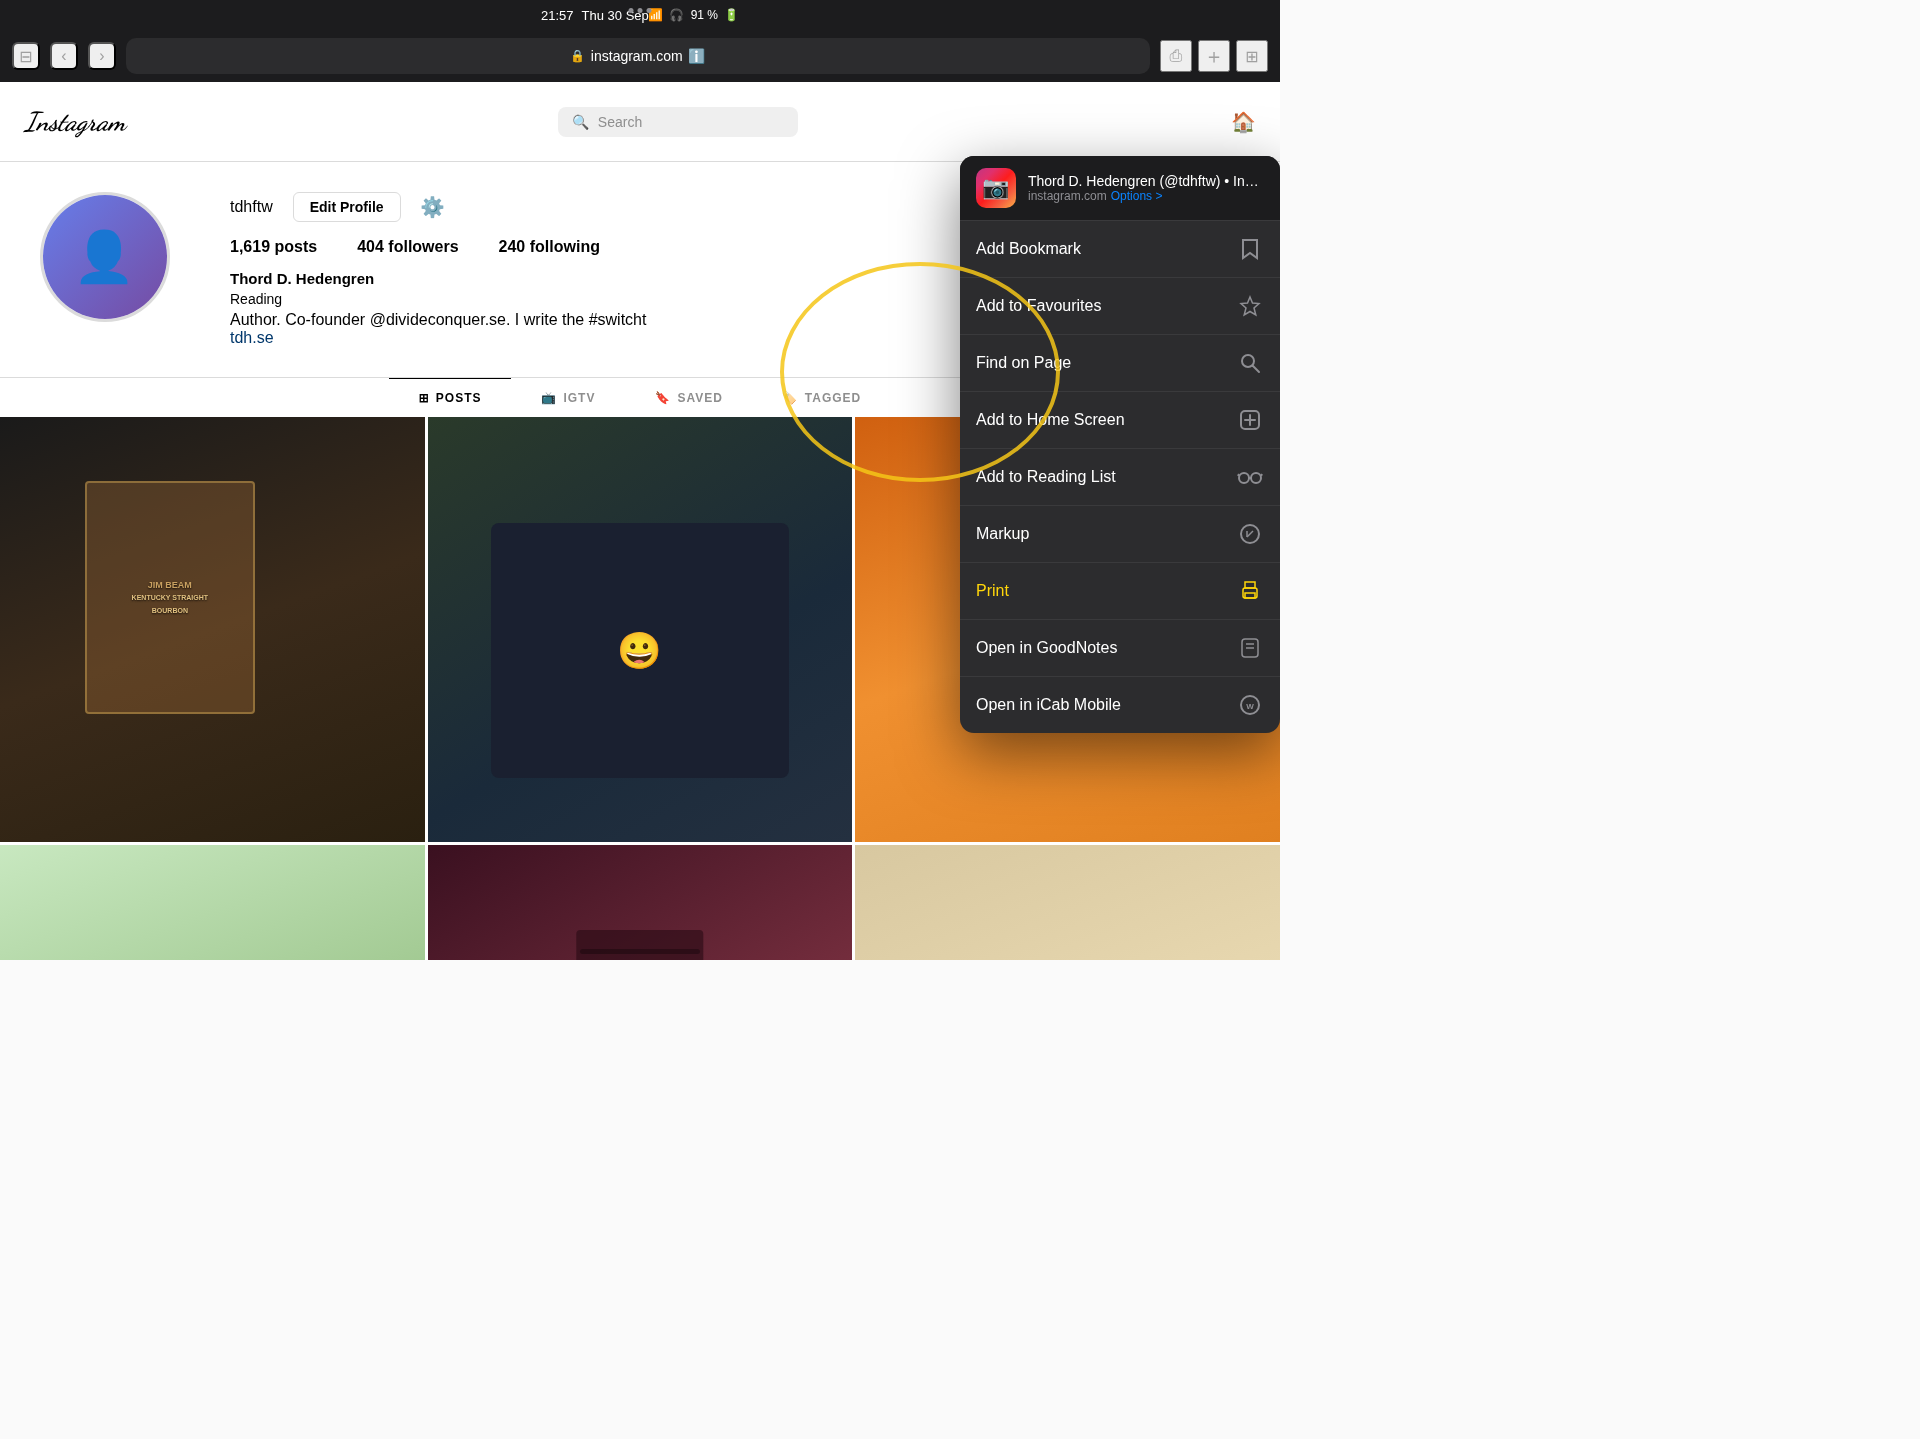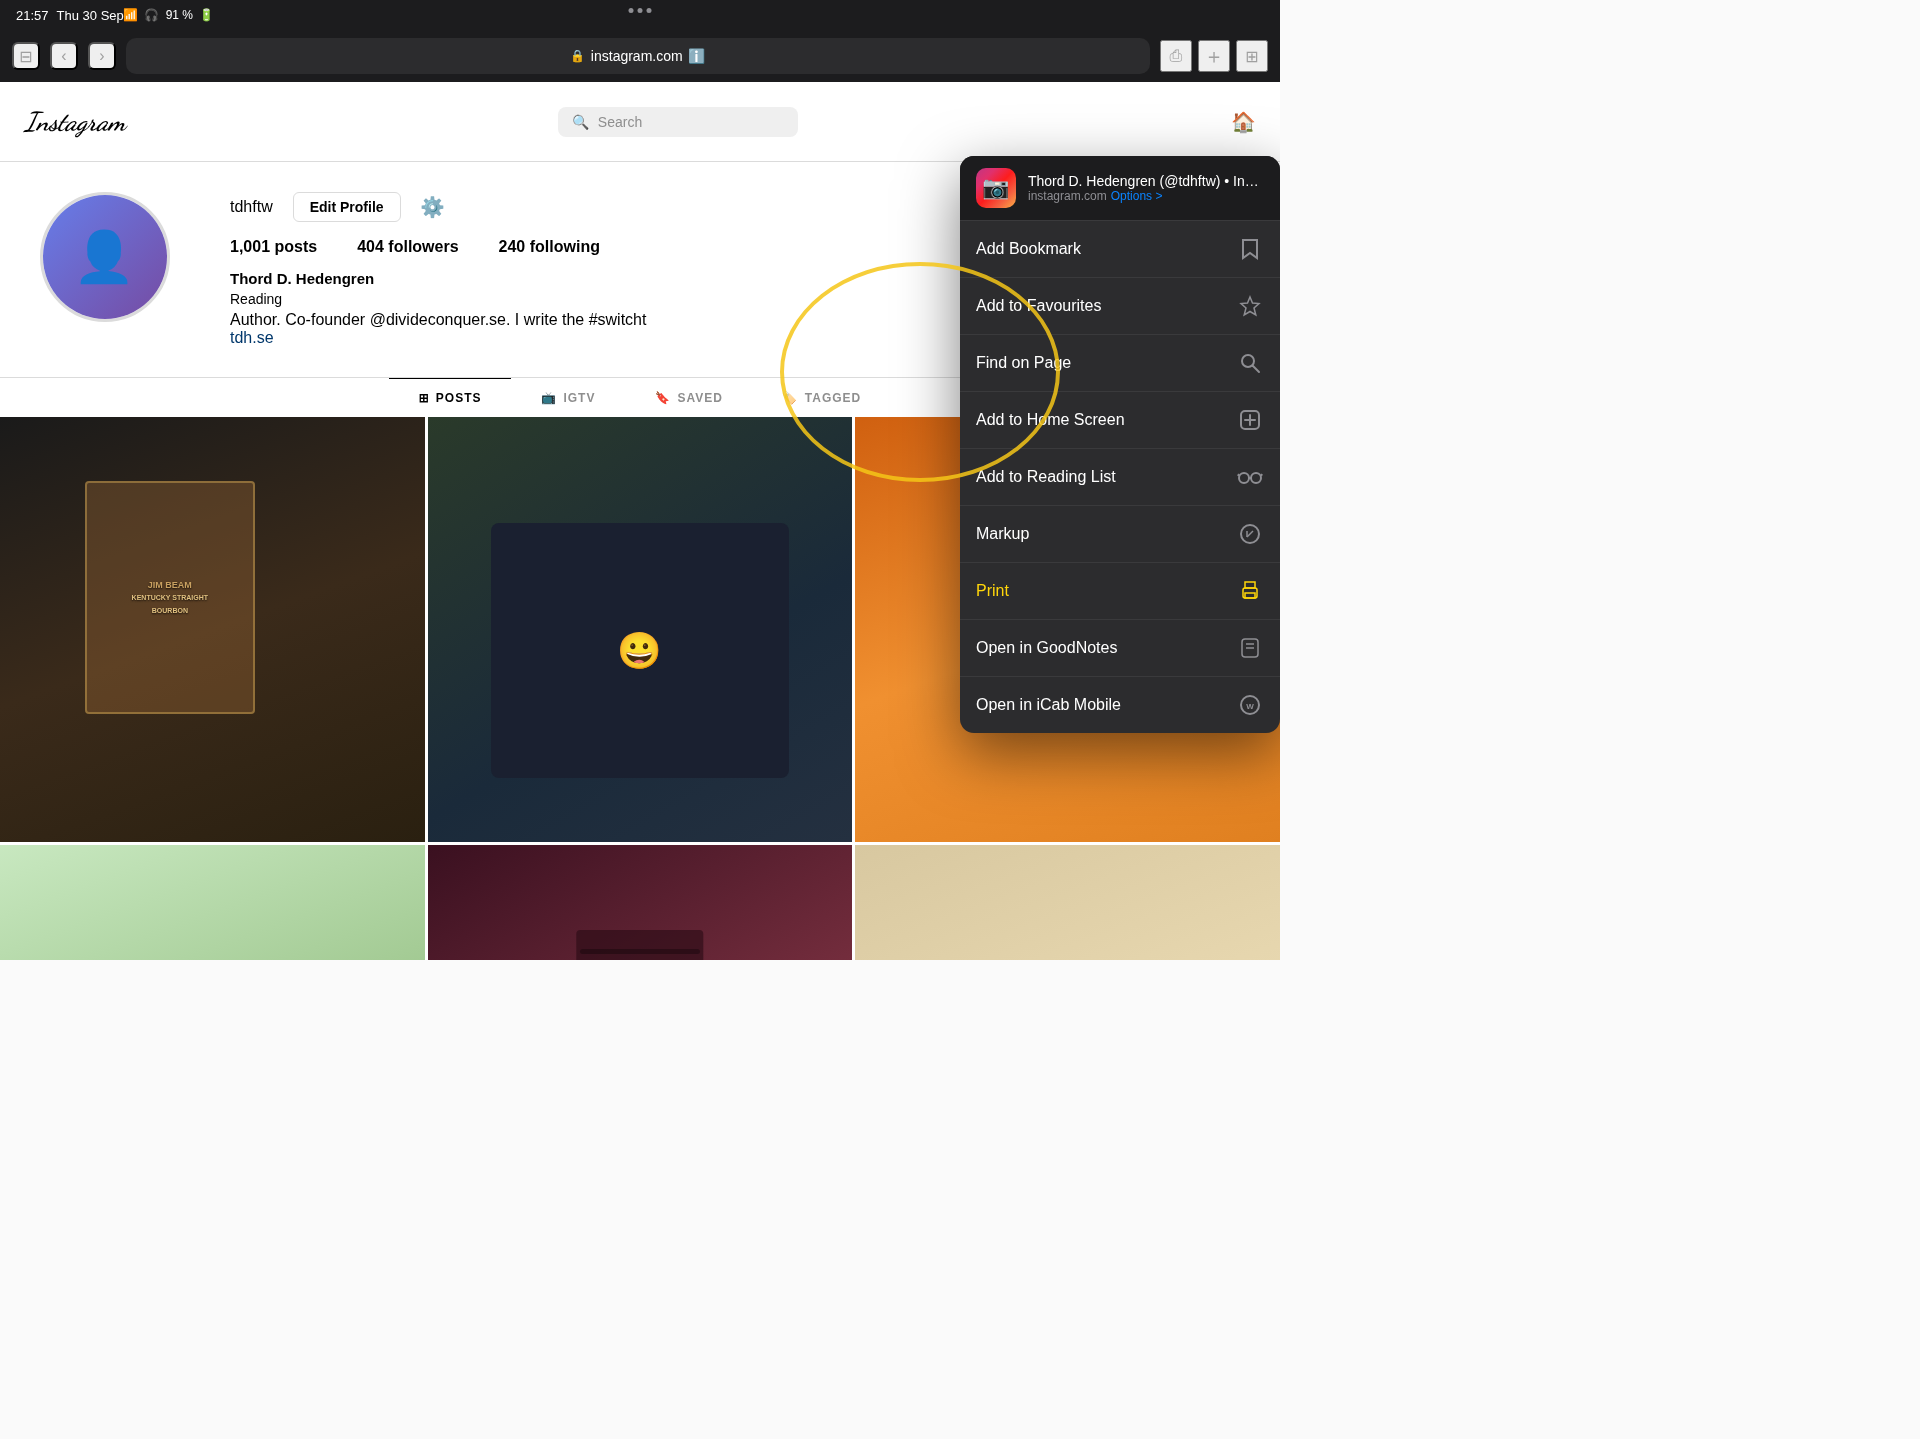--- a/index.html
+++ b/index.html
@@ -4,21 +4,21 @@
   <style>
     * { box-sizing: border-box; margin: 0; padding: 0; }
     body { width: 1280px; height: 960px; overflow: hidden; font-family: -apple-system, BlinkMacSystemFont, 'Helvetica Neue', sans-serif; background: #fafafa; position: relative; }
 
     
     .status-bar {
       background: #1c1c1e;
       color: #fff;
       display: flex;
       align-items: center;
-      justify-content: flex-start;
+      justify-content: center;
       padding: 0 16px;
       height: 30px;
       font-size: 13px;
       font-weight: 500;
     }
     .status-left { display: flex; gap: 8px; align-items: center; }
     .status-right { display: flex; gap: 6px; align-items: center; font-size: 12px; }
 
     
     .browser-chrome {
@@ -358,21 +358,21 @@
       </div>
     </div>
     <div class="profile-info">
       <div class="profile-top-row">
         <span class="username">tdhftw</span>
         <button class="edit-profile-btn">Edit Profile</button>
         <span class="settings-icon">⚙️</span>
       </div>
       <div class="stats-row">
         <div class="stat">
-          <span>1,001</span>
+          <span>1,619</span>
           <span>posts</span>
         </div>
         <div class="stat">
           <span>404</span>
           <span>followers</span>
         </div>
         <div class="stat">
           <span>240</span>
           <span>following</span>
         </div>

